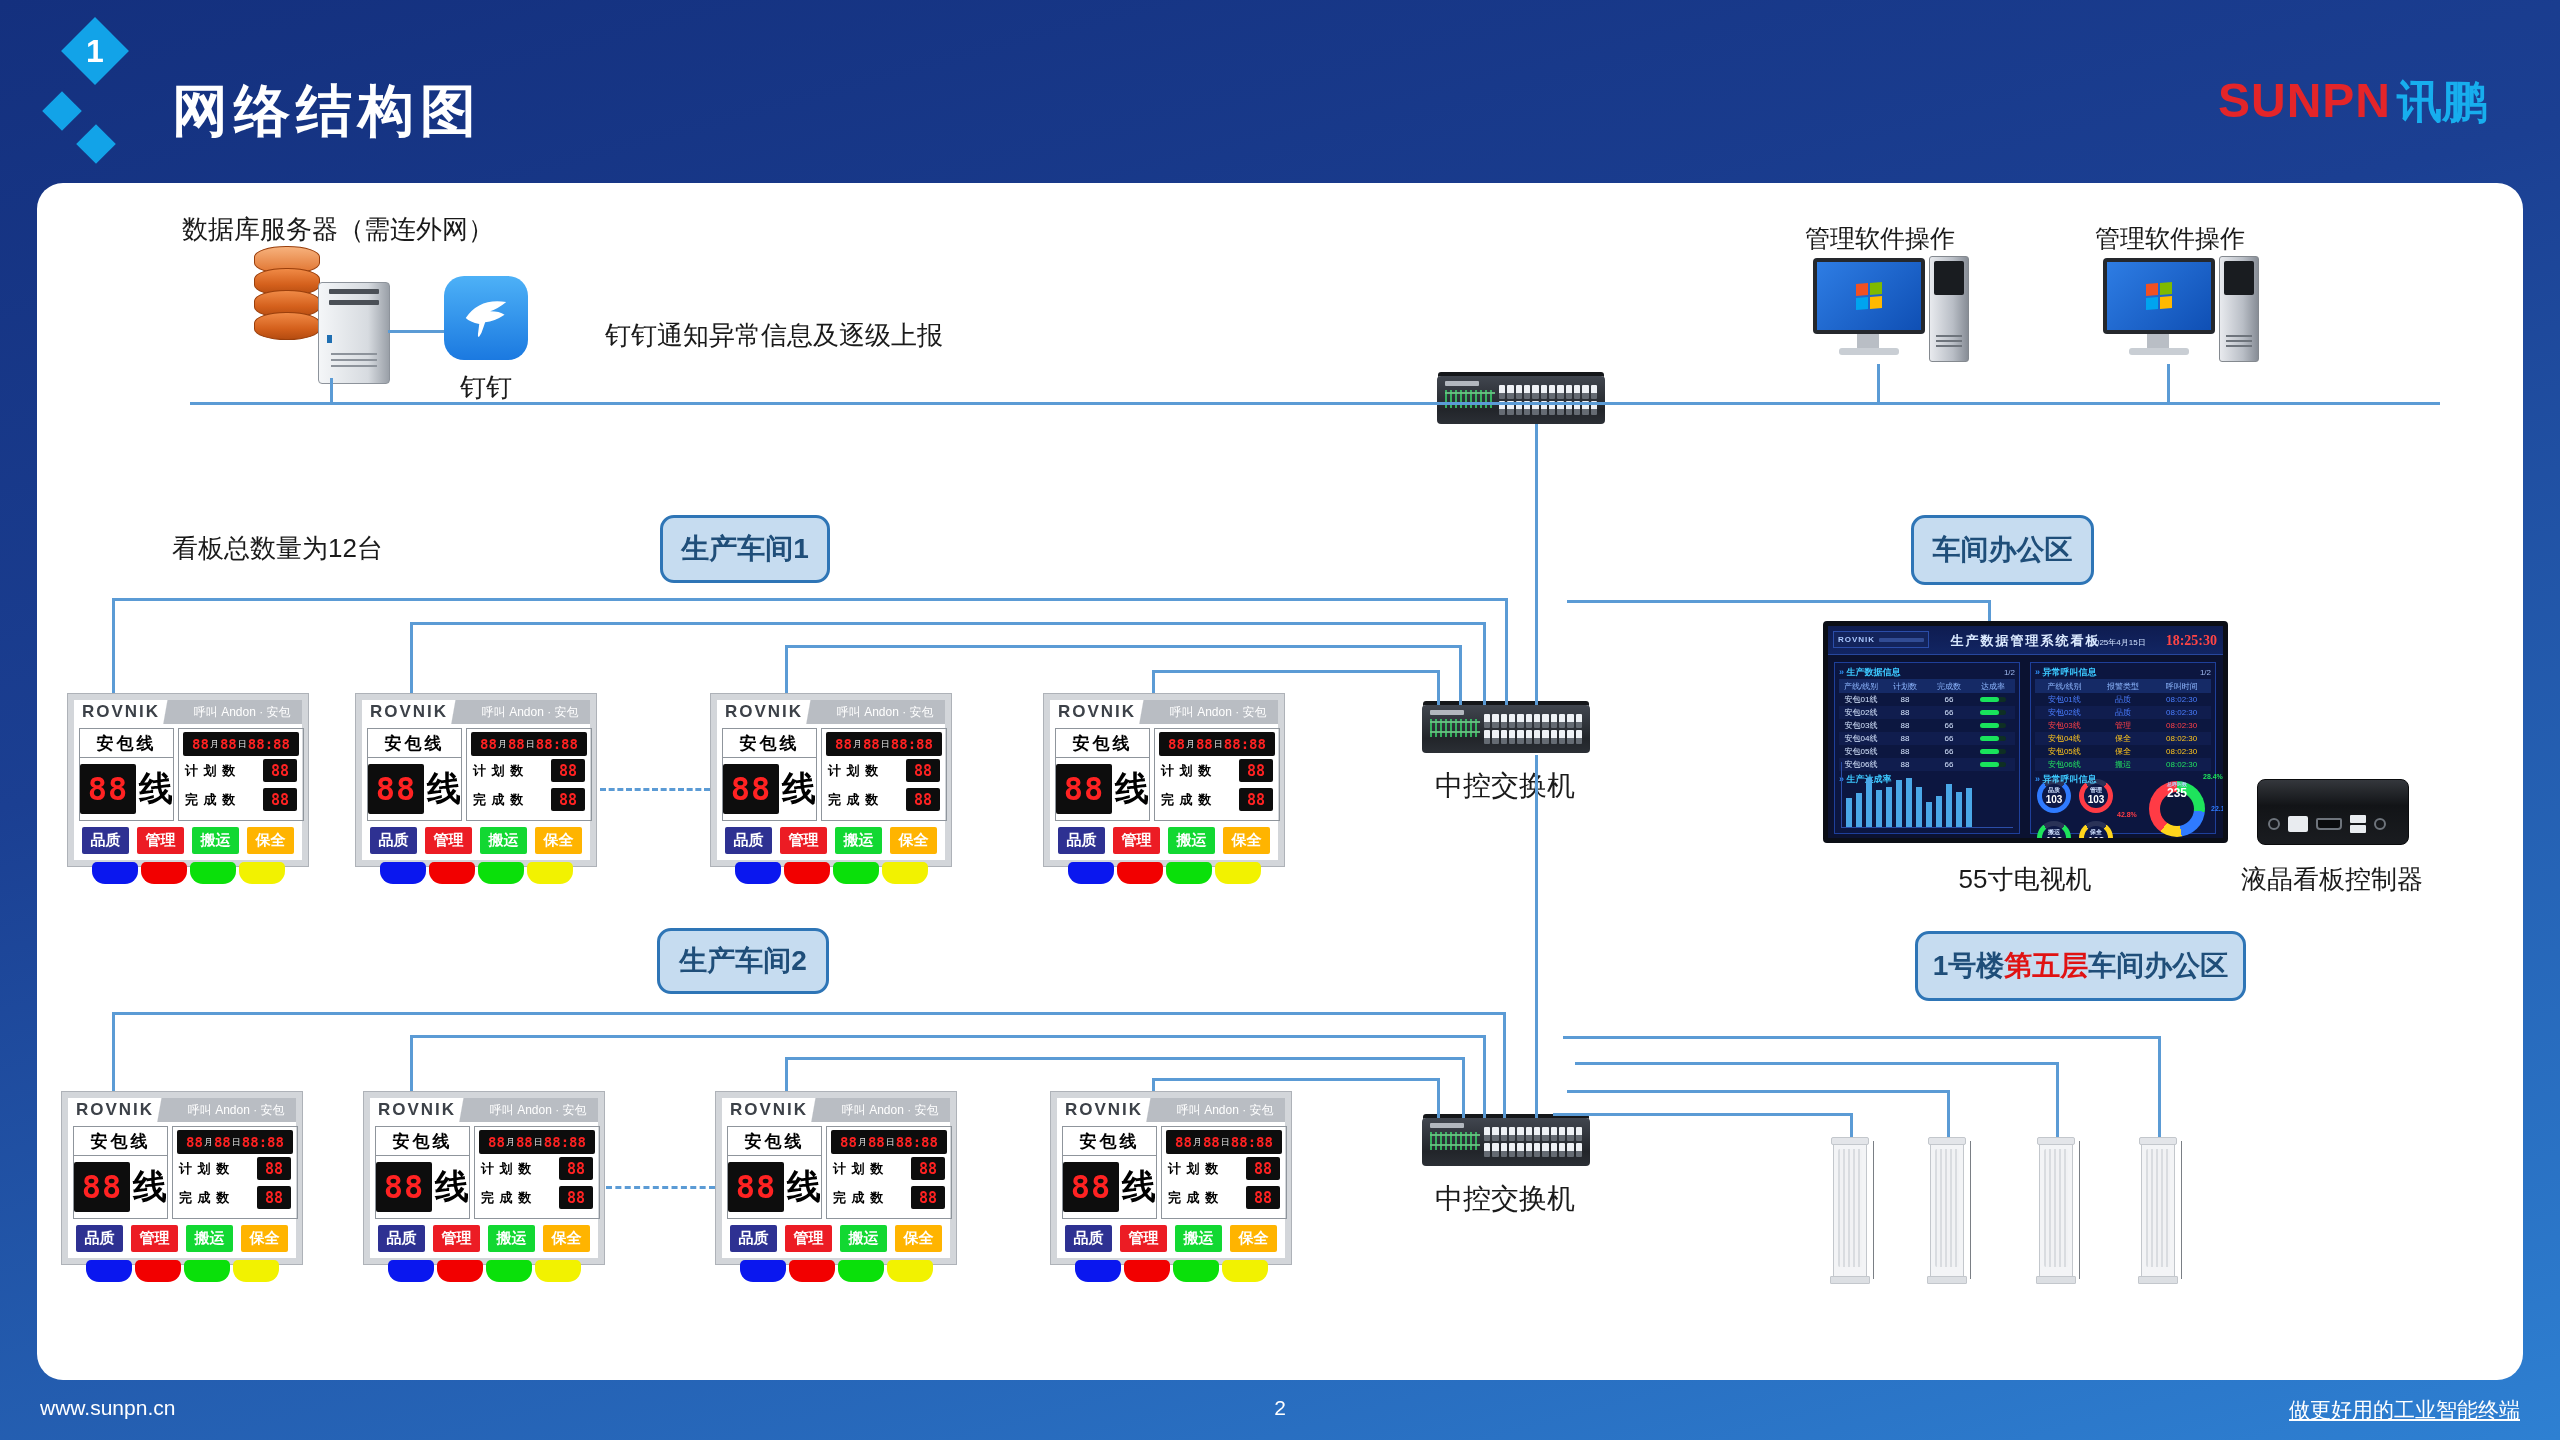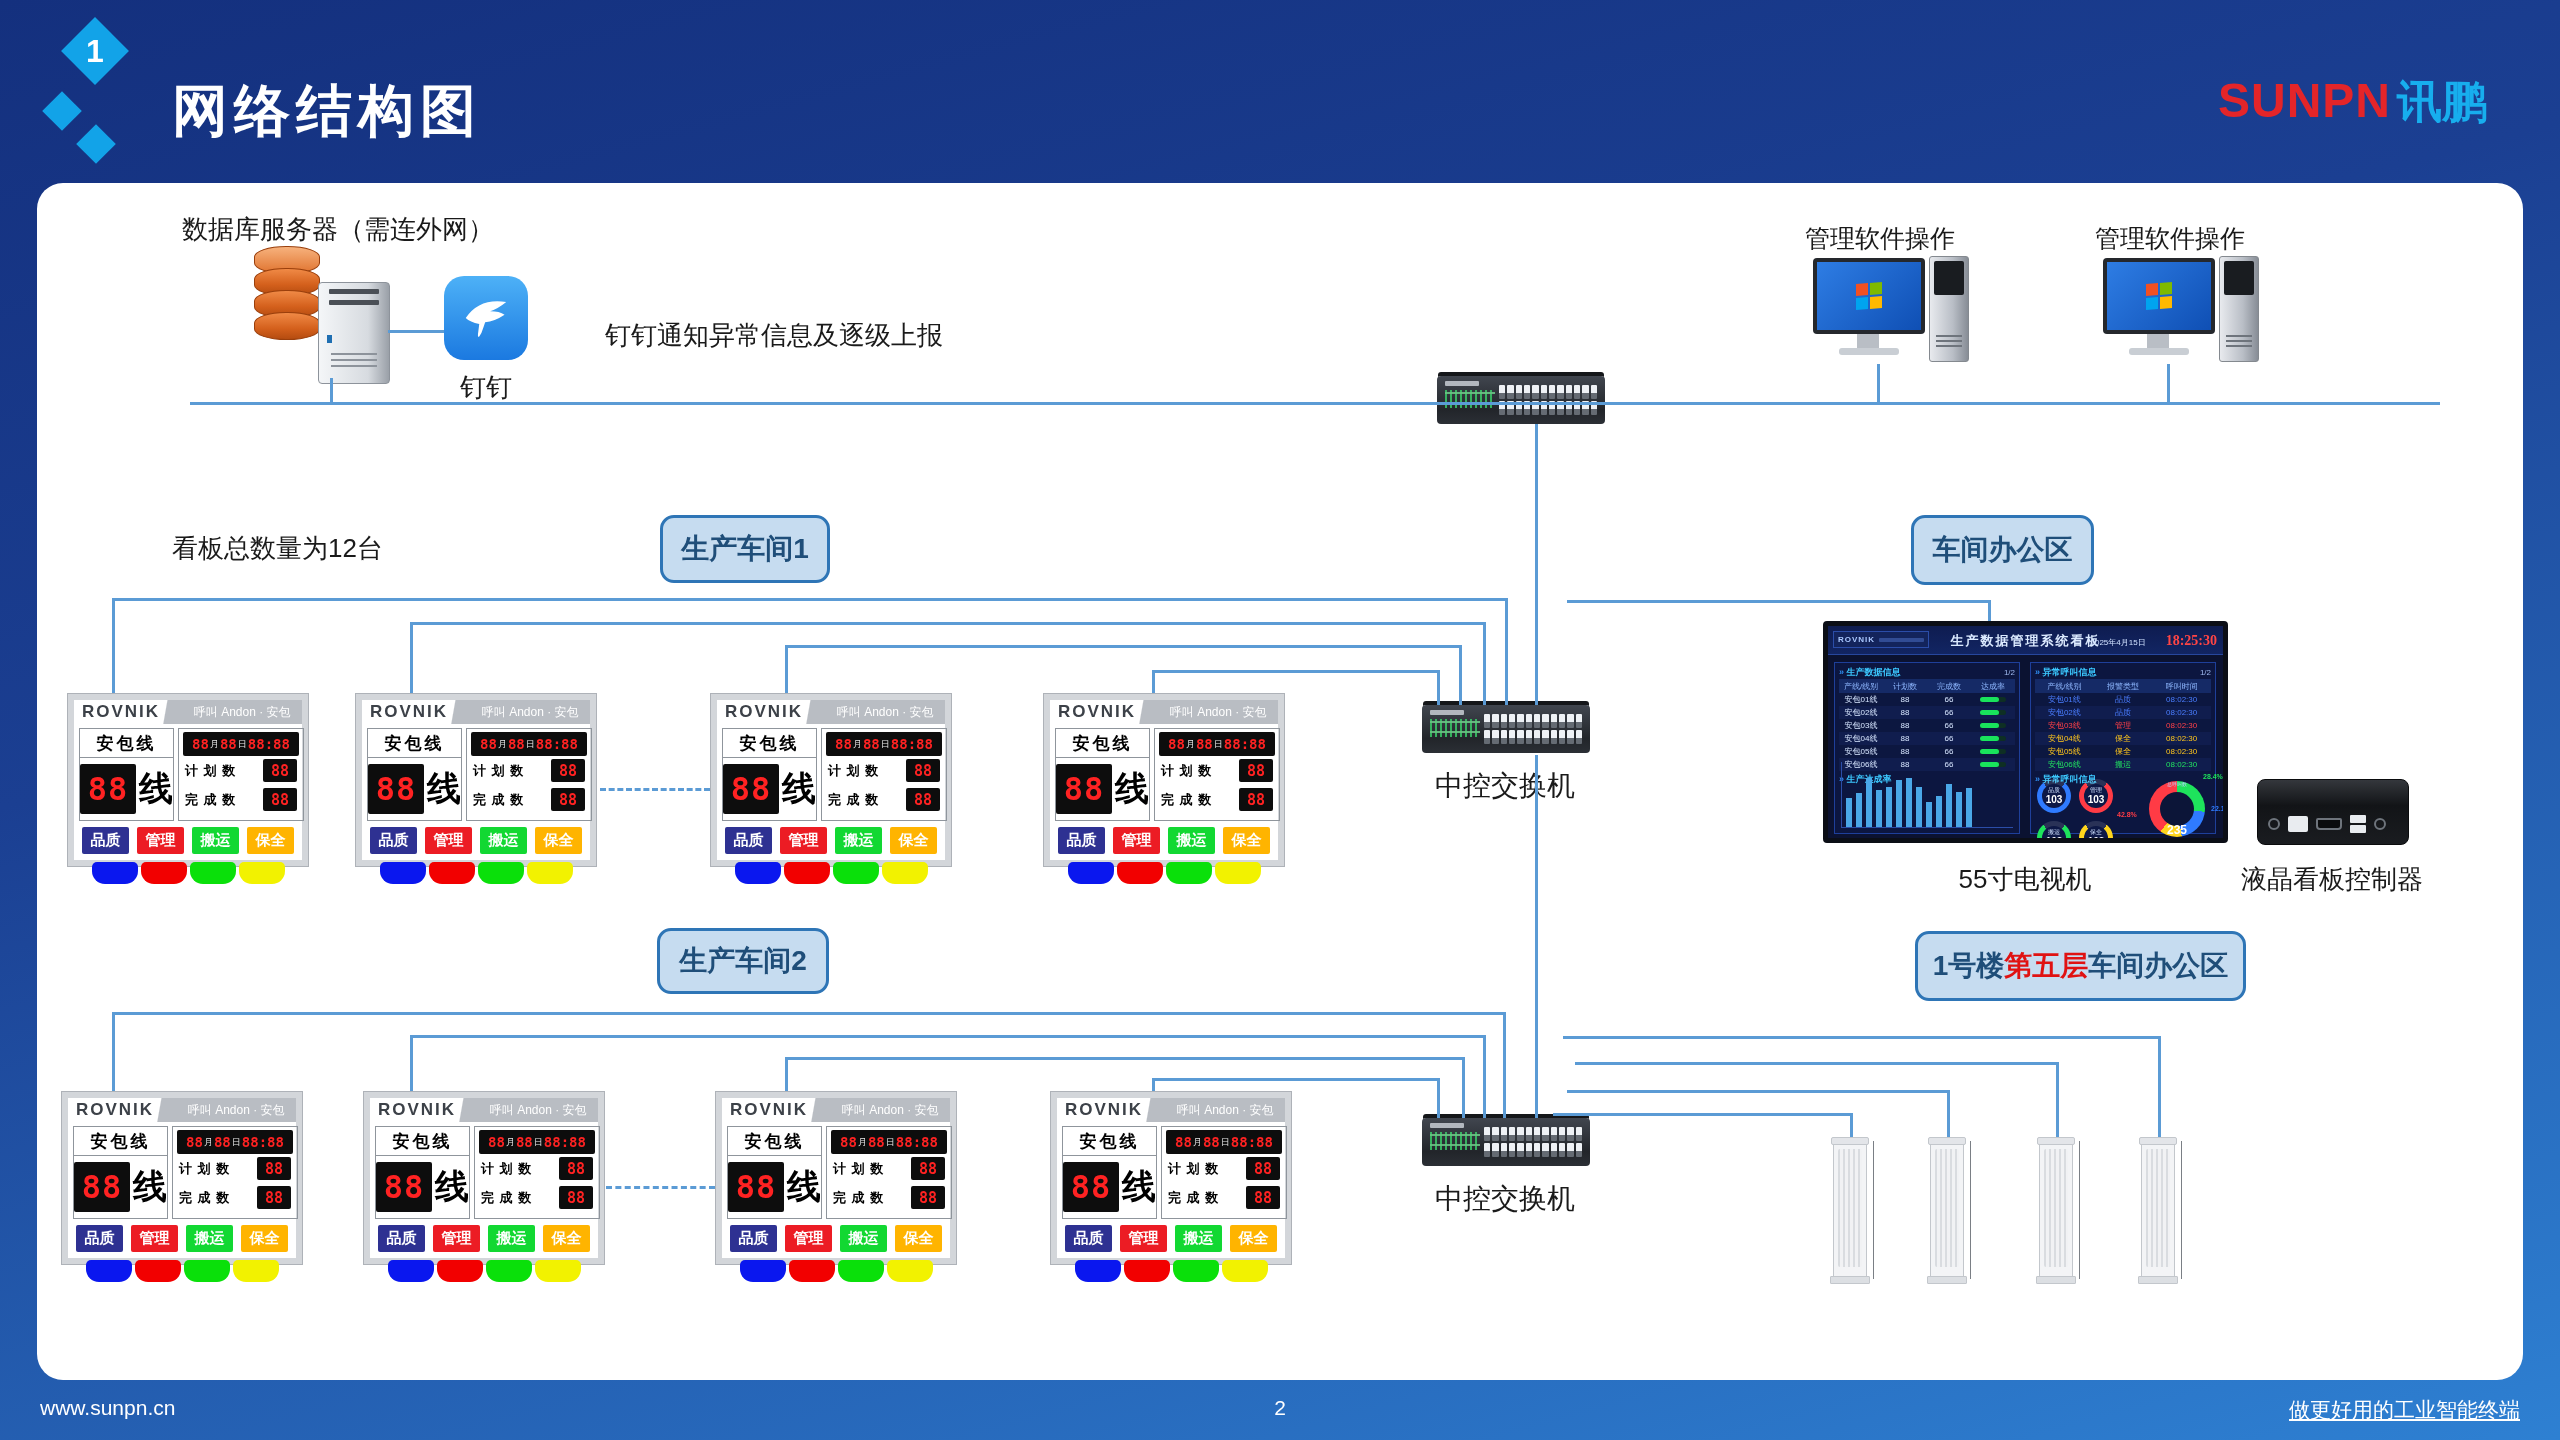--- a/index.html
+++ b/index.html
@@ -111,29 +111,29 @@
   table.tvt{width:100%;border-collapse:collapse;table-layout:fixed;}
   table.tvt th{background:#152a66;color:#8fb8ff;font-size:8px;font-weight:400;height:12px;}
   table.tvt td{color:#d7e6ff;font-size:8px;text-align:center;height:11px;}
   table.tvt tr:nth-child(odd) td{background:#101d4e;}
   table.tvt tr:nth-child(even) td{background:#0c1740;}
   .pbar{display:inline-block;width:26px;height:5px;border-radius:3px;background:#0e2f24;position:relative;vertical-align:middle;}
   .pbar i{position:absolute;left:0;top:0;bottom:0;width:72%;border-radius:3px;background:#19e35c;}
   #tv-bars{position:absolute;left:6px;right:6px;bottom:5px;top:99px;border-left:1px solid #2b4da8;border-bottom:1px solid #2b4da8;
     display:flex;align-items:flex-end;gap:4px;padding:0 4px;}
   #tv-bars i{width:6px;background:#4aa8e8;}
-  .ring{position:relative;width:34px;height:34px;border-radius:50%;}
+  .ring{position:relative;width:34px;height:34px;border-radius:50%;font-weight:bold;}
   .ring::before{content:"";position:absolute;inset:5px;border-radius:50%;background:#0d1846;}
   .ring .v{position:absolute;inset:0;display:flex;flex-direction:column;align-items:center;justify-content:center;z-index:1;}
   .ring .v em{font-style:normal;color:#cfe0ff;font-size:6px;line-height:7px;}
   .ring .v b{color:#fff;font-size:10px;line-height:11px;}
   #tv-rings{position:absolute;left:6px;top:116px;width:80px;display:flex;flex-wrap:wrap;gap:8px;}
   #tv-donut{position:absolute;left:118px;top:118px;width:56px;height:56px;border-radius:50%;}
   #tv-donut::before{content:"";position:absolute;inset:11px;border-radius:50%;background:#0c1538;}
-  #tv-donut .c{position:absolute;inset:0;display:flex;flex-direction:column;align-items:center;justify-content:space-between;z-index:1;}
+  #tv-donut .c{position:absolute;inset:0;display:flex;flex-direction:column;align-items:center;justify-content:flex-start;z-index:1;font-weight:bold;}
   #tv-donut .c em{font-style:normal;color:#bcd2ff;font-size:5px;line-height:6px;}
   #tv-donut .c b{color:#fff;font-size:12px;line-height:13px;}
   .pct{position:absolute;font-size:7px;font-weight:700;white-space:nowrap;}
   
   #ctrl{position:absolute;left:2257px;top:779px;width:150px;height:64px;border-radius:8px;
     background:linear-gradient(#34373c,#121417 40%,#1a1c20);border:1px solid #0a0b0d;}
   #ctrl .ports{position:absolute;left:10px;right:10px;bottom:10px;height:20px;display:flex;align-items:center;gap:8px;}
   #ctrl .jack{width:8px;height:8px;border-radius:50%;border:2px solid #6e747c;}
   #ctrl .rj45{width:20px;height:16px;background:#e9ecf0;border-radius:2px;}
   #ctrl .hdmi{width:22px;height:8px;background:#0a0b0d;border:2px solid #6e747c;border-radius:2px 2px 4px 4px;}

